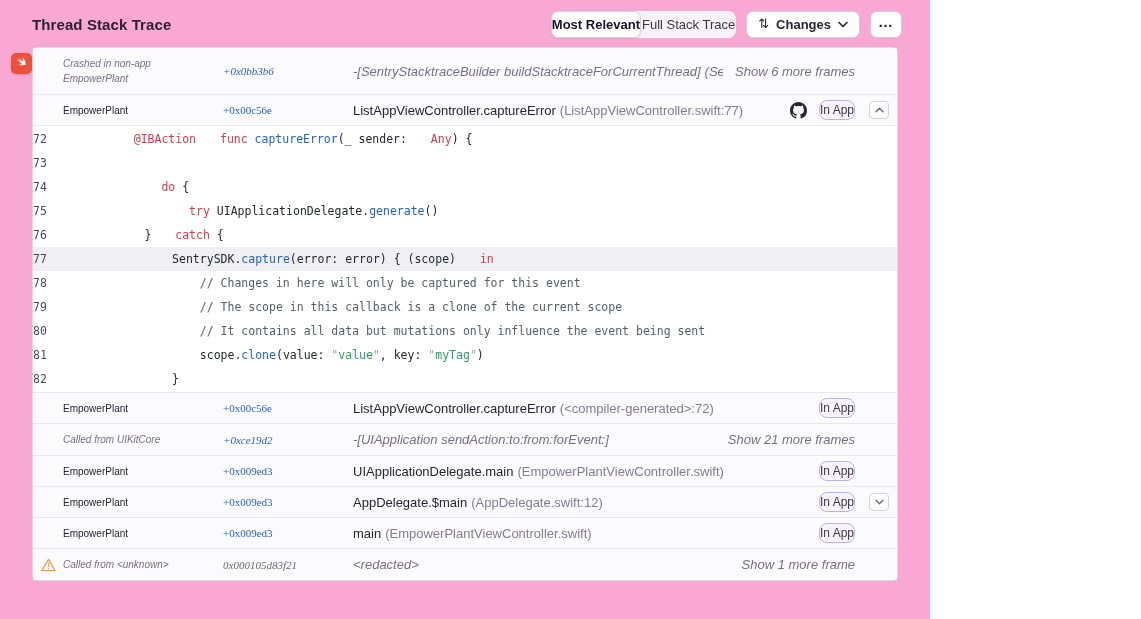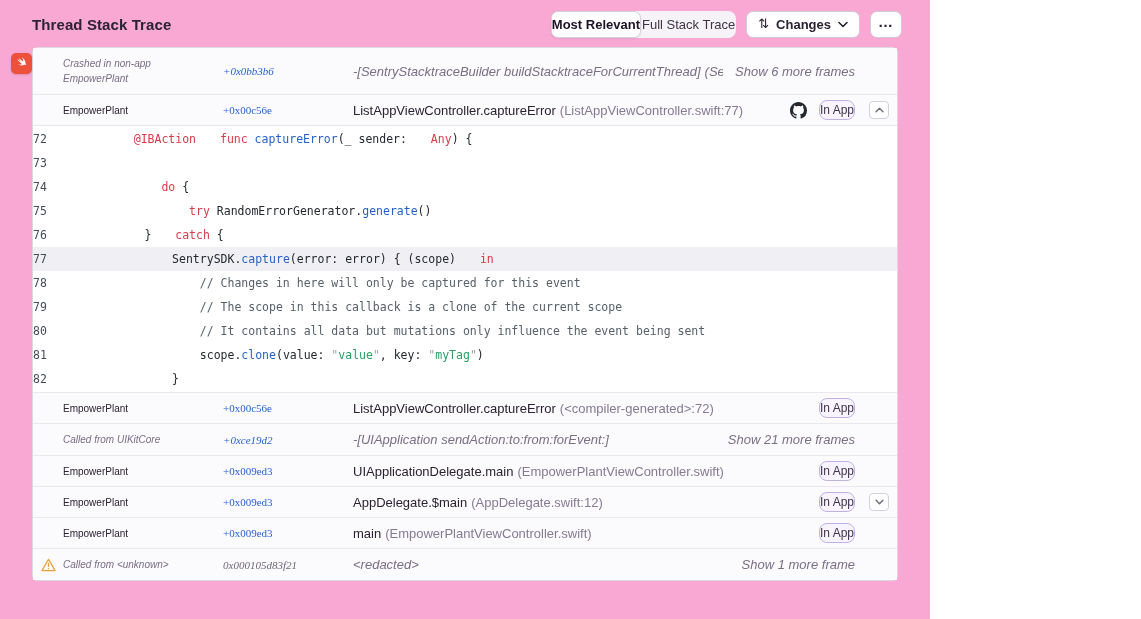--- a/index.html
+++ b/index.html
@@ -130,21 +130,21 @@
         <div class="cline">
           <span class="lnum">73</span>
           <span class="ctext"></span>
         </div>
         <div class="cline">
           <span class="lnum">74</span>
           <span class="ctext">        <span class="tk-k">do</span><span class="tk-p"> {</span></span>
         </div>
         <div class="cline">
           <span class="lnum">75</span>
-          <span class="ctext">            <span class="tk-k">try</span><span class="tk-p"> RandomErrorGenerator.</span><span class="tk-f">generate</span><span class="tk-p">()</span></span>
+          <span class="ctext">            <span class="tk-k">try</span><span class="tk-p"> UIApplicationDelegate.</span><span class="tk-f">generate</span><span class="tk-p">()</span></span>
         </div>
         <div class="cline">
           <span class="lnum">76</span>
           <span class="ctext">        <span class="tk-p">} </span><span class="tk-k">catch</span><span class="tk-p"> {</span></span>
         </div>
         <div class="cline hl">
           <span class="lnum">77</span>
           <span class="ctext">            <span class="tk-p">SentrySDK.</span><span class="tk-f">capture</span><span class="tk-p">(error: error) { (scope) </span><span class="tk-k">in</span></span>
         </div>
         <div class="cline">

